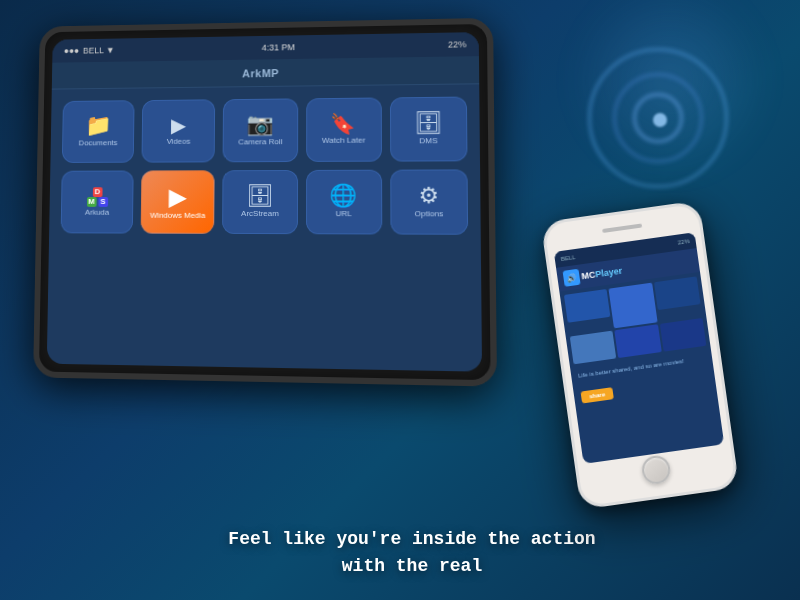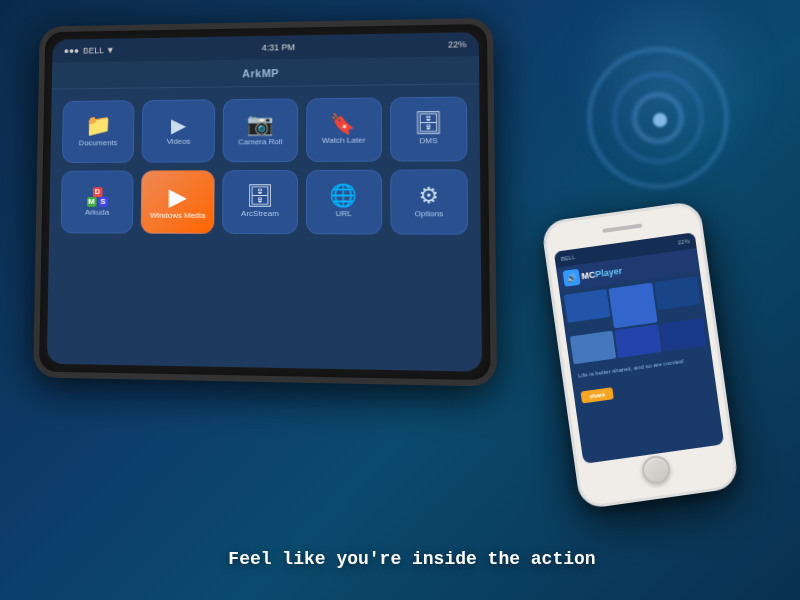--- a/index.html
+++ b/index.html
@@ -337,21 +337,21 @@
       height: 28px;
       border-radius: 50%;
       background: linear-gradient(145deg, #e0dcd8, #c8c4c0);
       border: 2px solid #bbb;
       box-shadow: inset 0 1px 2px rgba(255,255,255,0.5), 0 2px 4px rgba(0,0,0,0.2);
     }
 
     
     .bottom-text {
       position: absolute;
-      bottom: 27px;
+      bottom: 20px;
       left: 0; right: 0;
       text-align: center;
       margin-left: 24px;
     }
 
     .tagline {
       font-size: 18px;
       font-weight: bold;
       color: white;
       text-align: center;
@@ -484,14 +484,15 @@
         </div>
       </div>
     </div>
     <div class="phone-home-button"></div>
   </div>
 </div>
 
 <div class="bottom-text">
   <div class="tagline">
     <div>Feel like you're inside the action</div>
+    <div>with the real</div>
   </div>
 </div>
 
 </body></html>

